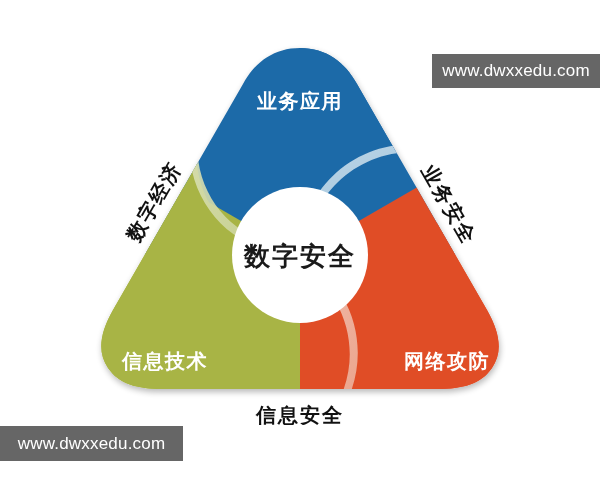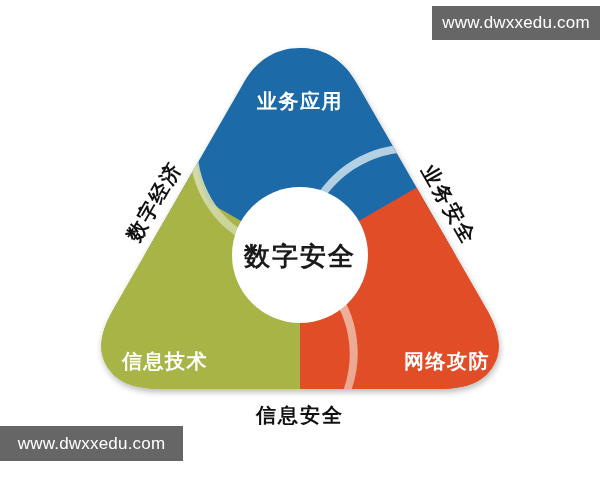--- a/index.html
+++ b/index.html
@@ -27,20 +27,21 @@
     position: absolute;
     background: #666666;
     color: #ffffff;
     font-size: 17px;
     letter-spacing: 0.2px;
     display: flex;
     align-items: center;
     justify-content: center;
     white-space: nowrap;
     font-family: "Liberation Sans", "DejaVu Sans", sans-serif;
+    margin-top: 48px;
   }
   #watermark-top {
     right: 0;
     top: 6px;
     width: 168px;
     height: 34px;
   }
   #watermark-bottom {
     left: 0;
     bottom: 19px;

